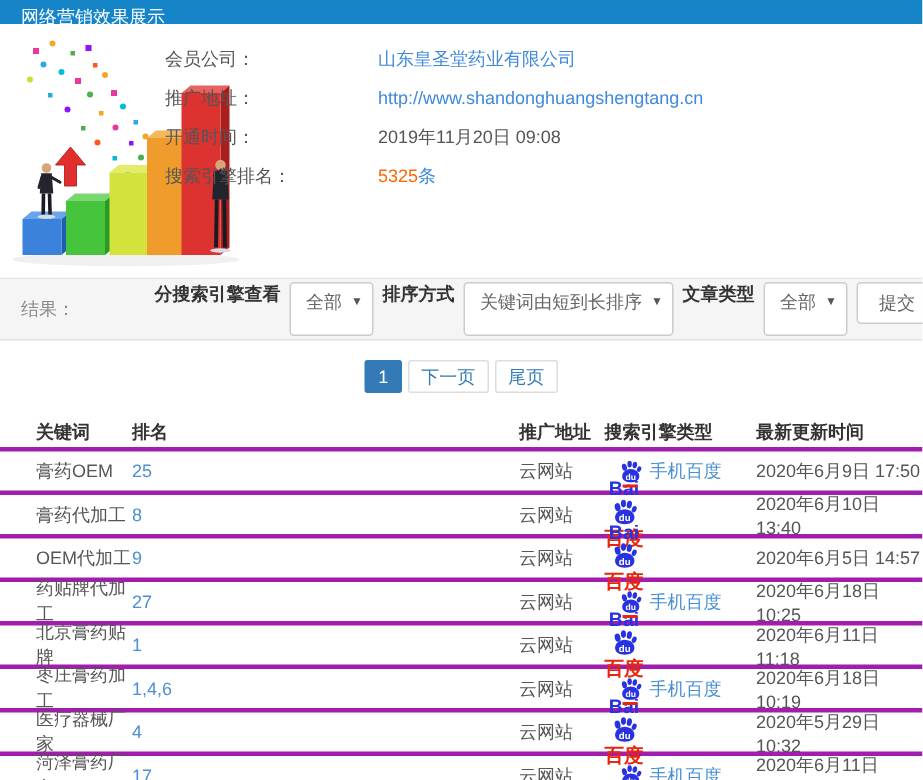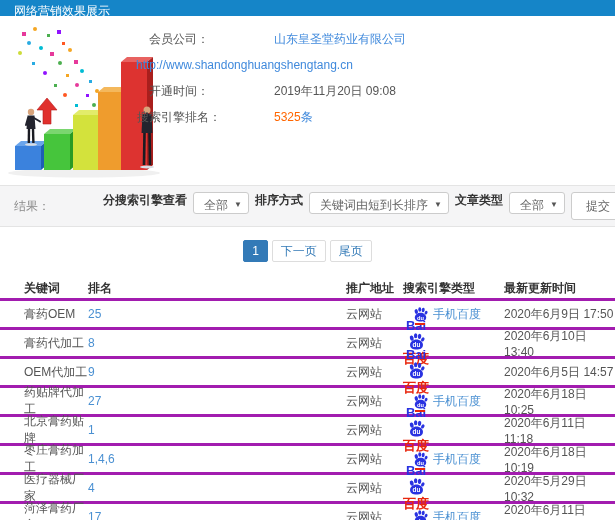--- a/index.html
+++ b/index.html
@@ -8,33 +8,33 @@
 
   
   .titlebar { height:16px; background:#1585c8; color:#fff; line-height:22px;
     padding-left:14px; font-size:12px; }
 
   
   .info-section { position:relative; height:169px; background:#fff; }
   .illustration { position:absolute; left:2px; top:6px; width:185px; height:158px; }
   .info-fields { position:absolute; left:110px; top:10px; }
   .info-row { height:26px; line-height:26px; display:flex; align-items:center; }
-  .info-label { width:138px; text-align:center; color:#555; }
-  .info-value { margin-left:26px; color:#555; }
+  .info-label { width:138px; text-align:left; color:#555; }
+  .info-value { margin-left:4px; color:#555; }
   a.link { color:#3f89dc; text-decoration:none; }
   .highlight-num { color:#ff6600; }
   .highlight-suffix { color:#3f89dc; }
 
   
   .filter-bar { height:42px; background:#f5f5f6; border-top:1px solid #e4e4e4;
     border-bottom:1px solid #e4e4e4; display:flex; align-items:center; padding-left:14px; }
   .result-label { color:#8a8a8a; }
   .filter-controls { margin-left:auto; display:flex; align-items:flex-start; gap:6px; }
   .filter-label { font-weight:bold; color:#333; white-space:nowrap; }
-  .select { background:#fff; border:1px solid #ccc; border-radius:3px; height:22px;
+  .select { background:#fff; border:1px solid #ccc; border-radius:3px; height:36px;
     line-height:24px; padding:0 20px 0 10px; position:relative; color:#666; cursor:pointer; white-space:nowrap; }
   .select .caret { position:absolute; right:6px; top:0; font-size:8px; color:#555; }
   .submit-btn { background:#fff; border:1px solid #ccc; border-radius:3px; height:28px;
     padding:0 14px; color:#666; font-size:12px; margin-right:-10px; cursor:pointer;
     font-family:inherit; }
 
   
   .pagination { display:flex; justify-content:center; gap:4px; margin-top:13px; height:22px; }
   .page-btn { border:1px solid #ddd; border-radius:2px; padding:0 8px; line-height:20px;
     color:#337ab7; background:#fff; text-align:center; cursor:pointer; min-width:20px; }
@@ -157,20 +157,21 @@
       <ellipse cx="145" cy="145" rx="7" ry="1.5" fill="#d8dde4"></ellipse>
     </g>
   </svg>
 
   <div class="info-fields">
     <div class="info-row">
       <span class="info-label">会员公司：</span>
       <a class="info-value link" href="#">山东皇圣堂药业有限公司</a>
     </div>
     <div class="info-row">
+      <span class="info-label">推广地址：</span>
       <a class="info-value link" href="#">http://www.shandonghuangshengtang.cn</a>
     </div>
     <div class="info-row">
       <span class="info-label">开通时间：</span>
       <span class="info-value">2019年11月20日 09:08</span>
     </div>
     <div class="info-row">
       <span class="info-label">搜索引擎排名：</span>
       <span class="info-value"><span class="highlight-num">5325</span><span class="highlight-suffix">条</span></span>
     </div>

